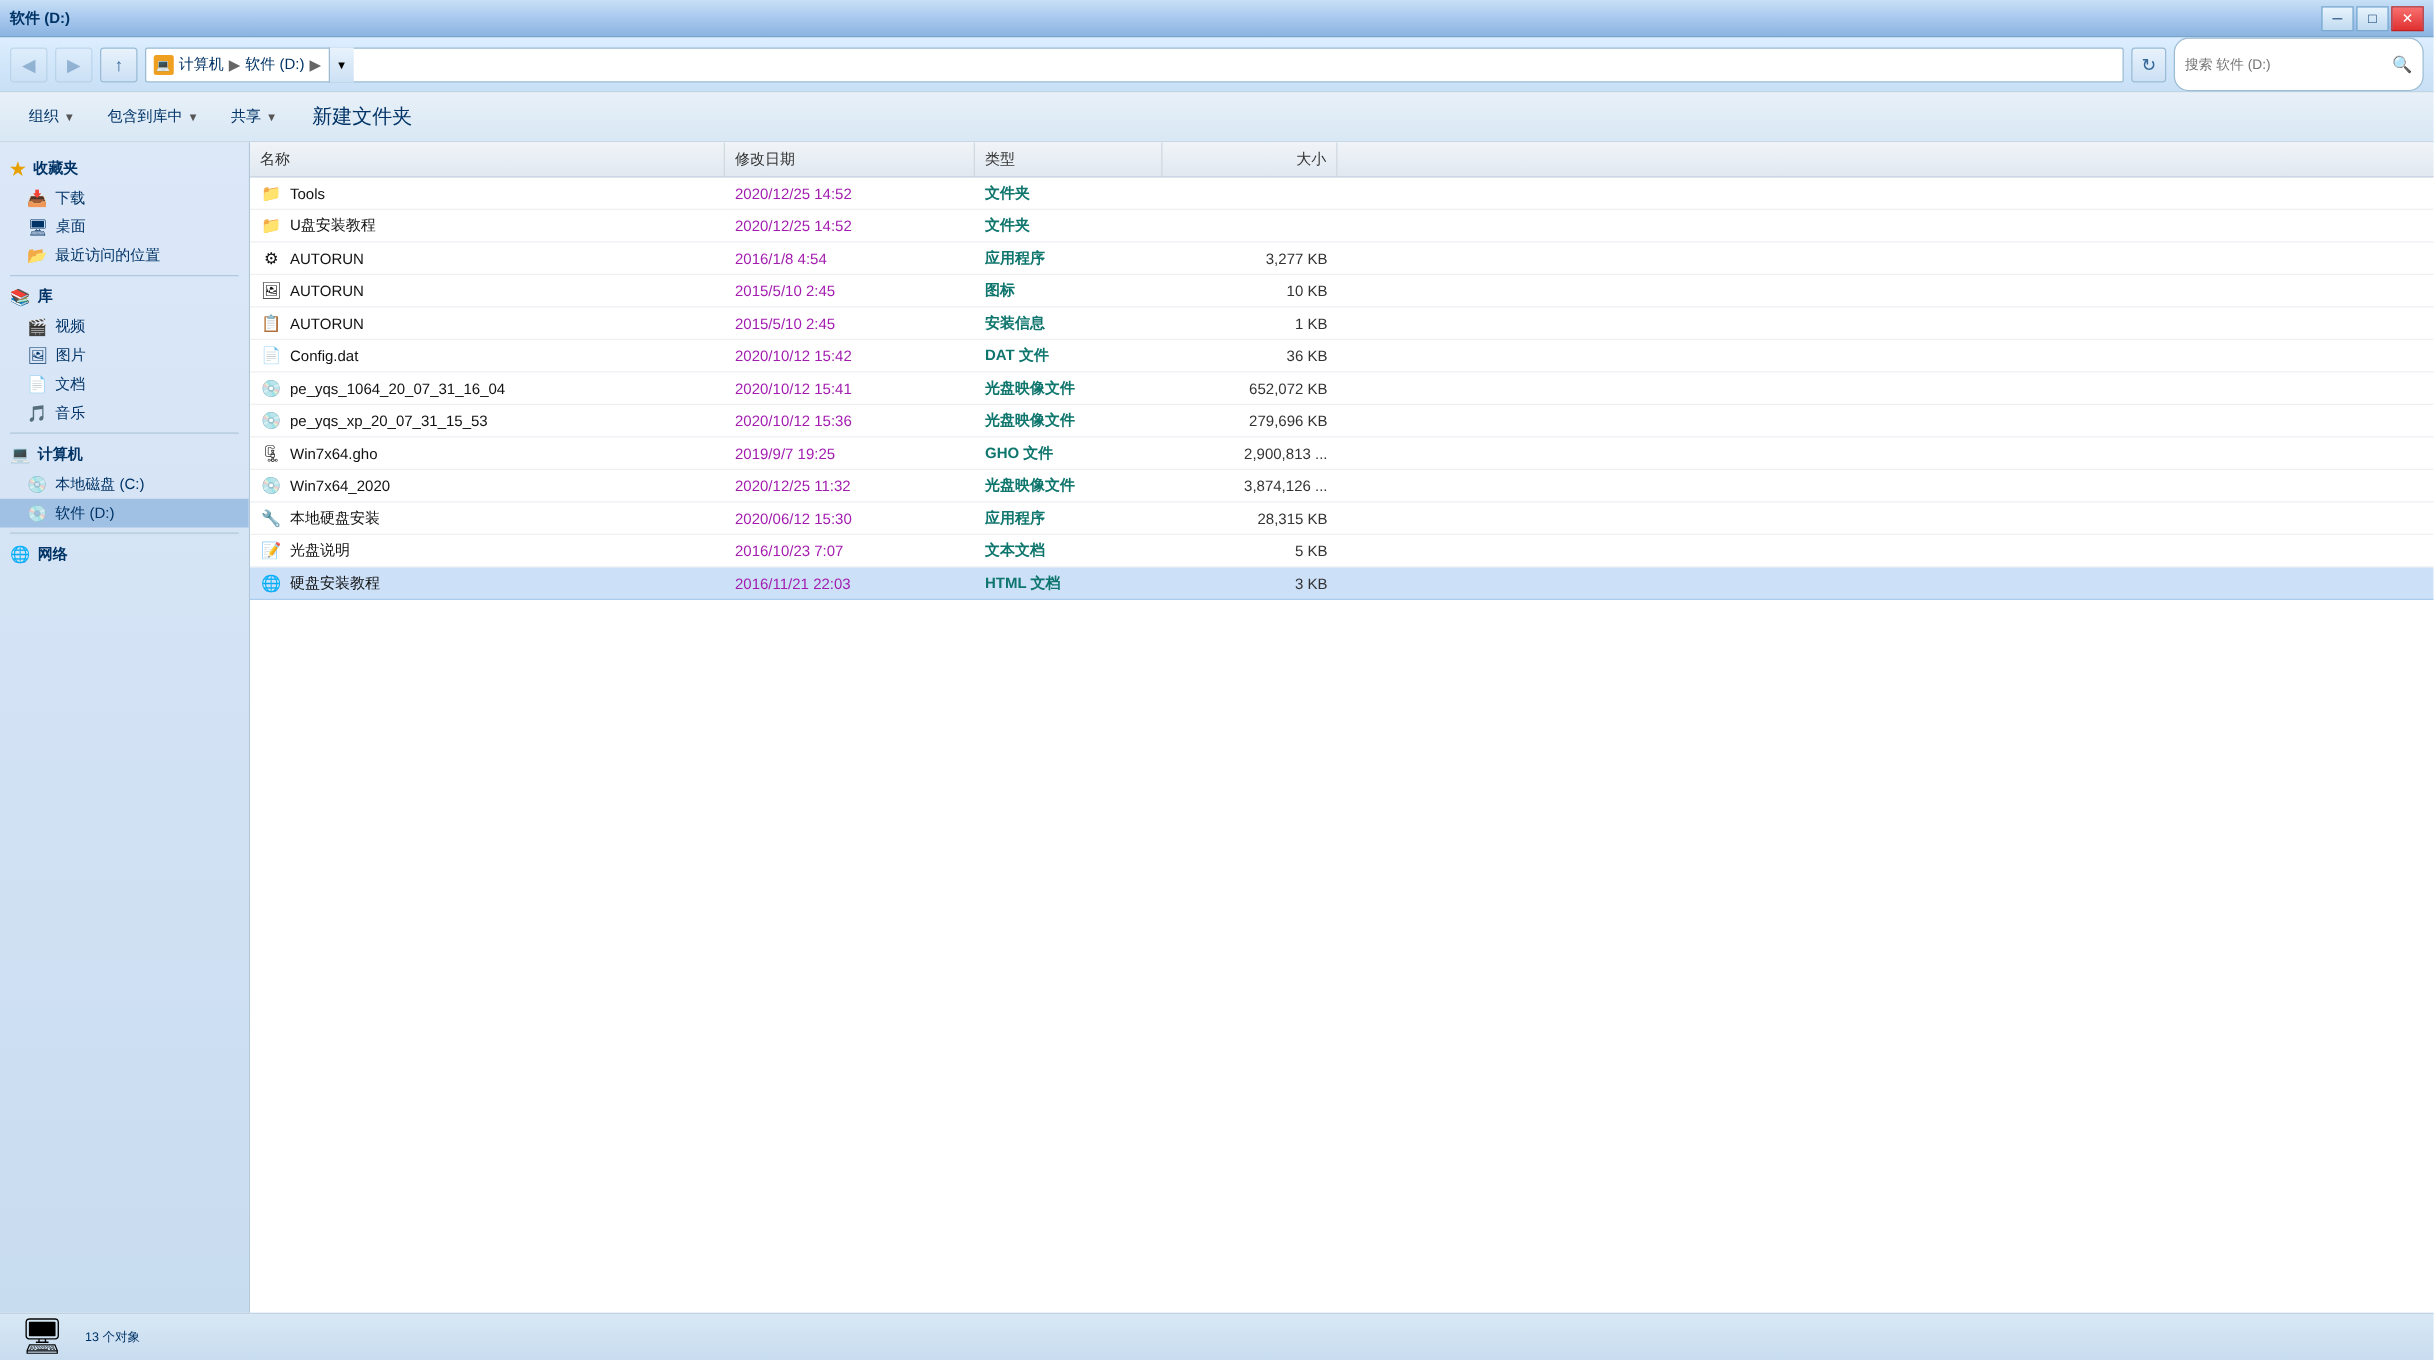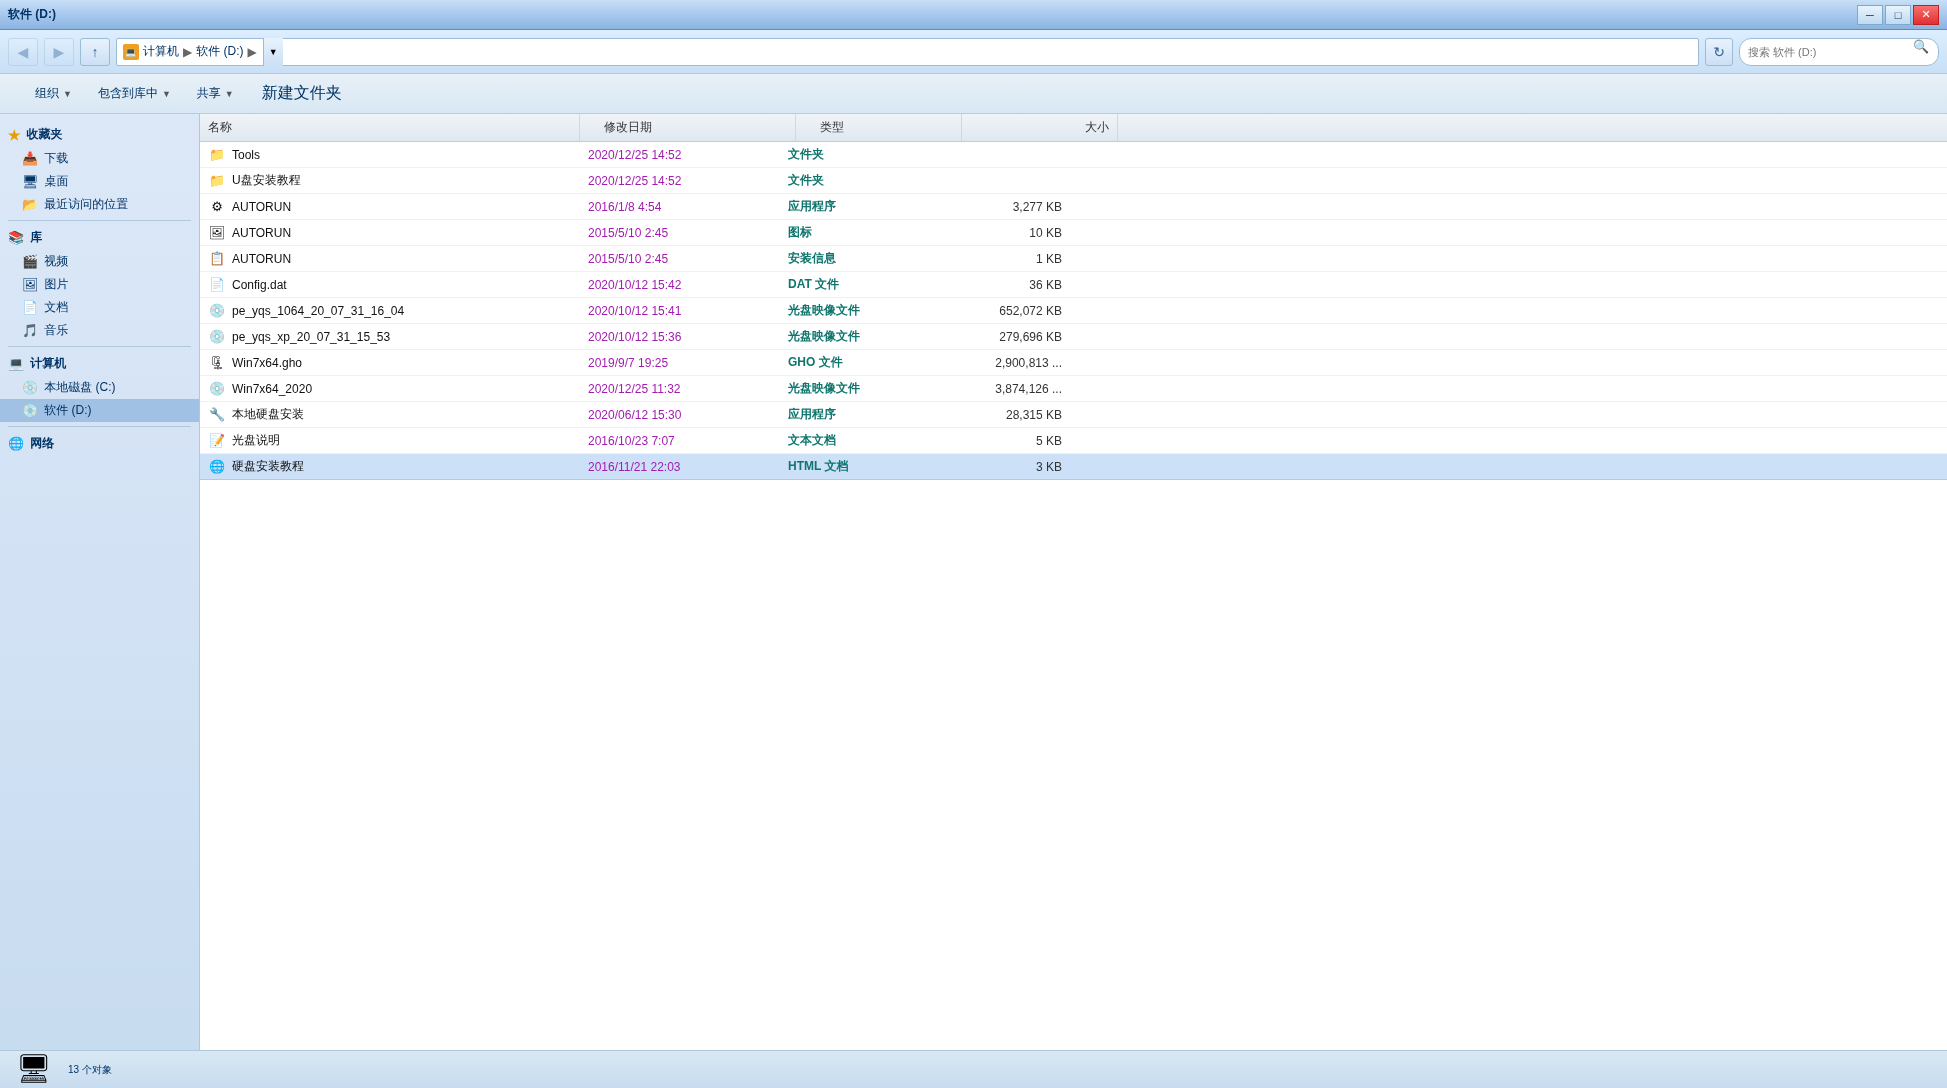--- a/index.html
+++ b/index.html
@@ -130,22 +130,23 @@
       border-radius: 3px;
       display: flex;
       align-items: center;
       justify-content: center;
       cursor: pointer;
       font-size: 14px;
       color: #336699;
     }
     .search-box {
       width: 200px;
-      height: 28px;
-      display: flex;
+      height: 43px;
+      display: flex;
+      align-items: center;
       background: white;
       border: 1px solid #9bbcd4;
       border-radius: 12px;
       padding: 0 8px;
       gap: 4px;
     }
     .search-input {
       flex: 1;
       border: none;
       outline: none;
@@ -158,21 +159,21 @@
       cursor: pointer;
       font-size: 13px;
     }
 
     
     .toolbar {
       background: linear-gradient(to bottom, #e8f0f8, #d8e8f4);
       height: 40px;
       display: flex;
       align-items: center;
-      padding: 0 24px;
+      padding: 0 12px;
       gap: 4px;
       border-bottom: 1px solid #b8ccdd;
     }
     .tool-btn {
       height: 30px;
       padding: 0 10px;
       background: transparent;
       border: 1px solid transparent;
       border-radius: 3px;
       cursor: pointer;
@@ -258,21 +259,20 @@
       background: white;
       display: flex;
       flex-direction: column;
     }
     .column-header {
       display: flex;
       background: linear-gradient(to bottom, #f0f4f8, #e0e8f0);
       border-bottom: 1px solid #c0ccdc;
       height: 28px;
       align-items: center;
-      gap: 16px;
     }
     .col-header {
       display: flex;
       align-items: center;
       padding: 0 8px;
       font-size: 12px;
       color: #333;
       cursor: pointer;
       height: 100%;
       border-right: 1px solid #d0d8e0;

